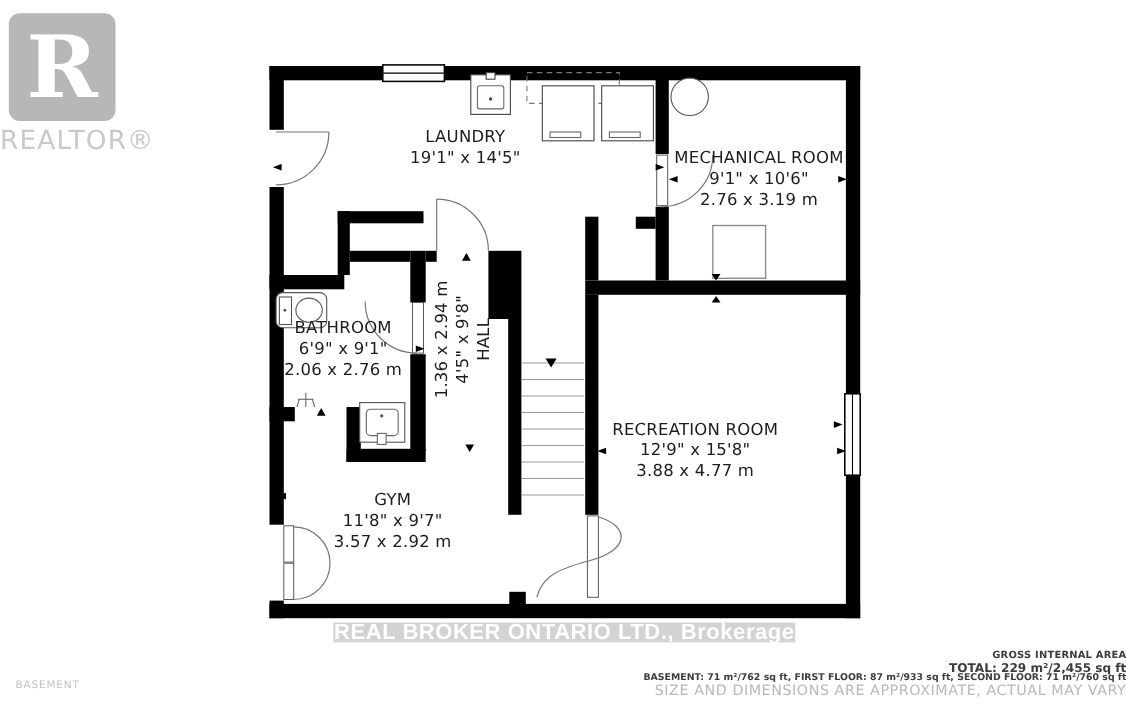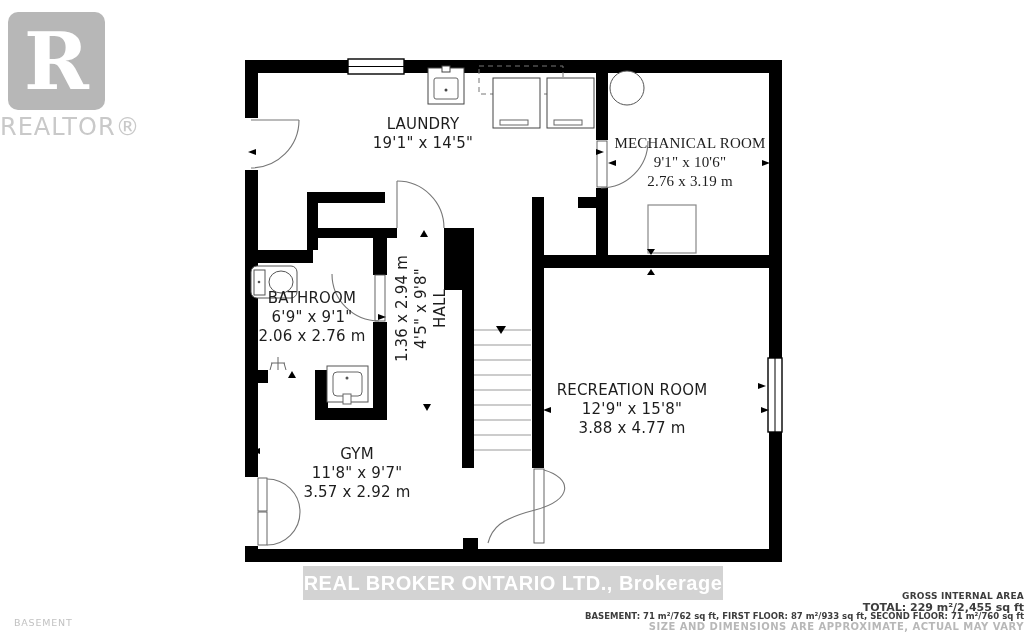--- a/index.html
+++ b/index.html
@@ -14,35 +14,35 @@
   .logo-r{font-family:"DejaVu Serif",serif;font-weight:700;font-size:78px;color:#ffffff;
           line-height:1;margin-top:2px;}
   .logo-text{position:absolute;left:0px;top:113px;width:116px;text-align:center;
              font-size:24px;color:#c9c9c9;letter-spacing:1px;font-weight:500;z-index:1;}
   
   #plan{position:absolute;left:240px;top:55px;width:550px;height:512px;}
   
   .room-label{position:absolute;text-align:center;color:#1d1d1d;
               font-size:15px;line-height:19px;letter-spacing:0.2px;z-index:4;}
   .rl-laundry{left:333px;top:115px;width:180px;}
-  .rl-mechanical{left:590px;top:134px;width:200px;font-family:Liberation Serif, serif;}
+  .rl-mechanical{left:590px;top:134px;width:200px;}
   .rl-bathroom{left:227px;top:289px;width:170px;}
   .rl-recreation{left:522px;top:381px;width:220px;}
   .rl-gym{left:267px;top:445px;width:180px;}
   .rl-hall{left:346px;top:280px;width:150px;height:57px;transform:rotate(-90deg);}
   
-  .brand-bar{position:absolute;left:303px;top:566px;width:420px;height:34px;background:#d3d3d3;
+  .brand-bar{position:absolute;left:303px;top:566px;width:420px;height:18px;background:#d3d3d3;
              display:flex;align-items:center;justify-content:center;z-index:2;}
   .brand-bar span{font-family:"Liberation Sans",sans-serif;font-size:20px;font-weight:700;
                   color:#ffffff;letter-spacing:0.5px;white-space:nowrap;}
   .f-line{position:absolute;left:0;width:1024px;text-align:right;color:#3d3d3d;z-index:2;}
   .f-head{top:591px;font-size:9px;font-weight:700;letter-spacing:0.2px;}
   .f-total{top:601px;font-size:11px;font-weight:700;}
   .f-break{top:611px;font-size:8.5px;font-weight:700;}
-  .f-disc{top:621px;font-size:10px;font-weight:700;color:#b8b8b8;letter-spacing:0.5px;}
+  .f-disc{top:621px;font-size:13px;font-weight:400;color:#b8b8b8;letter-spacing:0.5px;}
   .floor-tag{position:absolute;left:14px;top:617px;font-size:9.5px;color:#c2c2c2;
              letter-spacing:0.8px;z-index:2;}
 </style>
 </head>
 <body>
 
 <div id="canvas">
 
   <div class="logo-box">
     <span class="logo-r">R</span>

